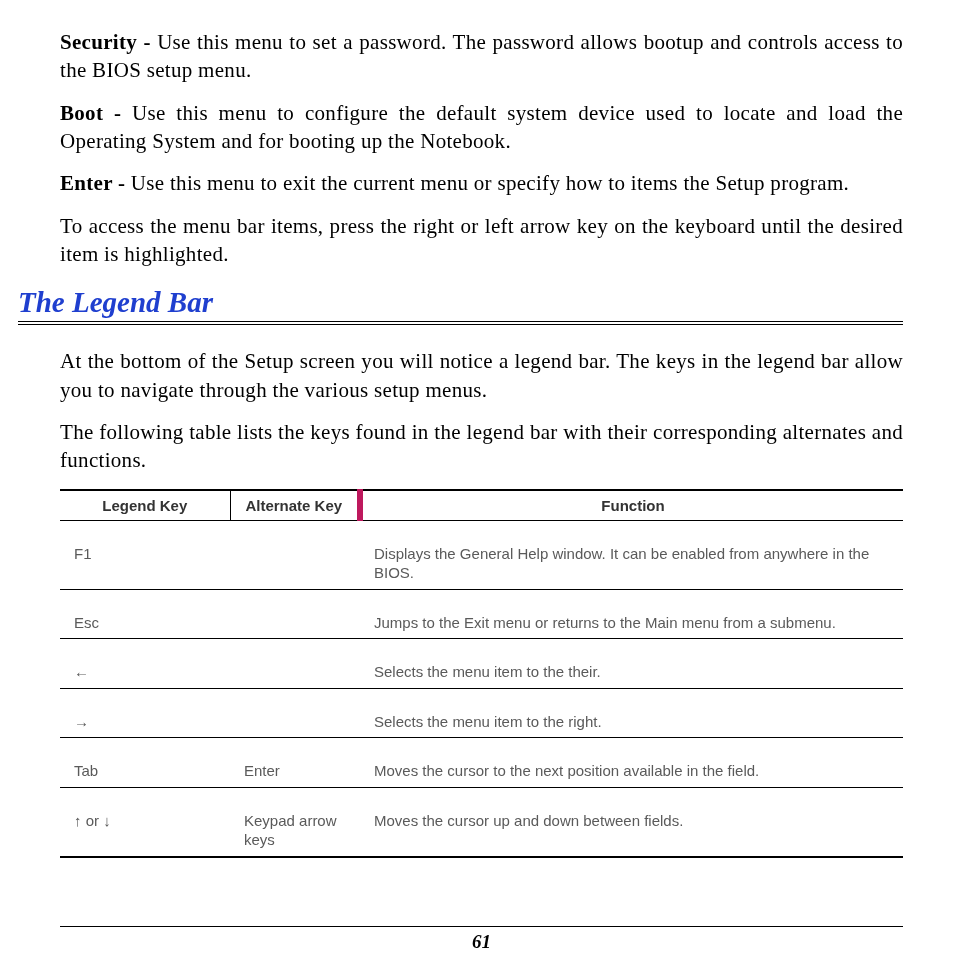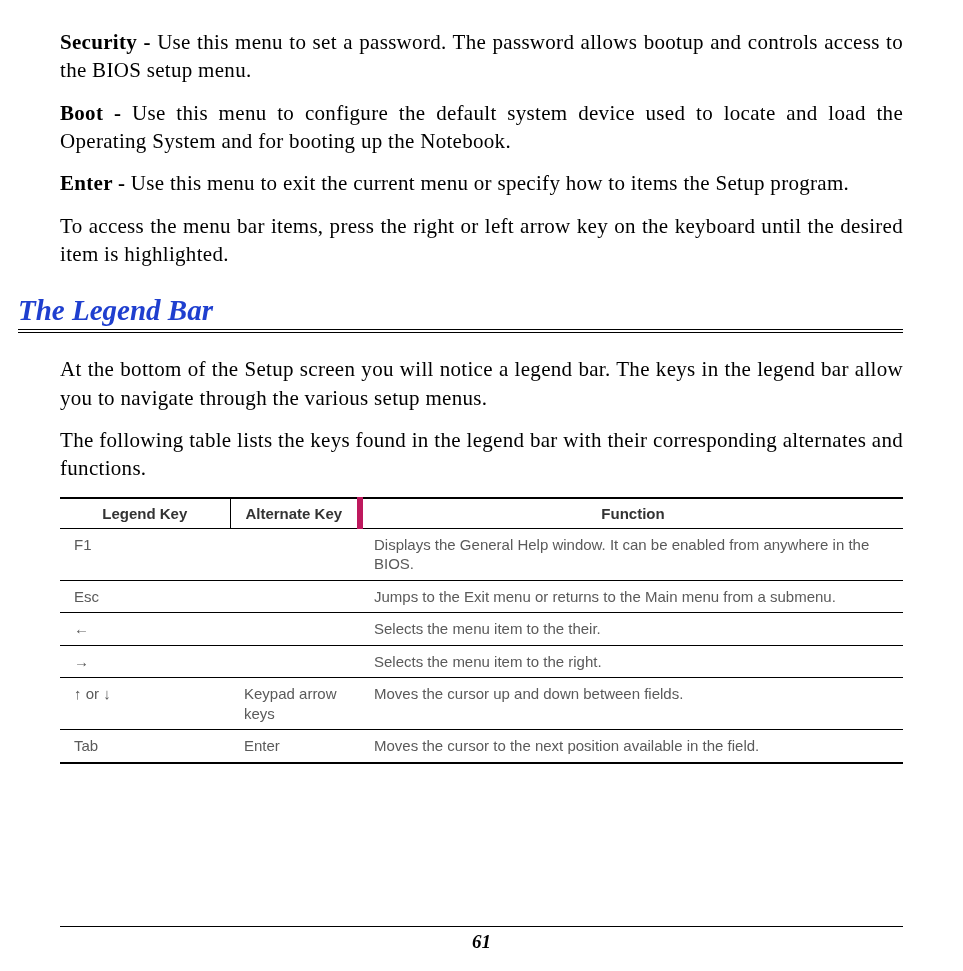--- a/index.html
+++ b/index.html
@@ -25,21 +25,21 @@
     }
     .para .bold {
       font-weight: bold;
     }
     .section-heading {
       font-family: 'Times New Roman', Times, serif;
       font-style: italic;
       font-weight: bold;
       color: #1f3fcf;
       font-size: 29px;
-      margin-top: 26px;
+      margin-top: 18px;
       margin-bottom: 2px;
       margin-left: -42px;
     }
     .double-rule {
       border: none;
       border-top: 1px solid #000;
       border-bottom: 1px solid #000;
       height: 4px;
       margin-left: -42px;
       margin-bottom: 22px;
@@ -68,21 +68,21 @@
       width: 170px;
     }
     table th:nth-child(2) {
       border-right: 6px solid #be185d;
       width: 130px;
     }
     table tbody tr {
       border-bottom: 1px solid #000;
     }
     table td {
-      padding: 6px 10px 6px 14px;
+      padding: 23px 10px 6px 14px;
       vertical-align: top;
       line-height: 1.3;
     }
     table tbody tr:last-child {
       border-bottom: 2px solid #000;
     }
     .page-footer {
       position: absolute;
       bottom: 18px;
       left: 60px;
@@ -147,28 +147,28 @@
       <td>←</td>
       <td></td>
       <td>Selects the menu item to the their.</td>
     </tr>
     <tr>
       <td>→</td>
       <td></td>
       <td>Selects the menu item to the right.</td>
     </tr>
     <tr>
+      <td>Tab</td>
+      <td>Enter</td>
+      <td>Moves the cursor to the next position available in the field.</td>
+    </tr>
+    <tr>
       <td>↑ or ↓</td>
       <td>Keypad arrow keys</td>
       <td>Moves the cursor up and down between fields.</td>
-    </tr>
-    <tr>
-      <td>Tab</td>
-      <td>Enter</td>
-      <td>Moves the cursor to the next position available in the field.</td>
     </tr>
   </tbody>
 </table>
 
 <div class="page-footer">
   <hr class="footer-rule">
   <div class="page-number">61</div>
 </div>
 
 </body></html>

